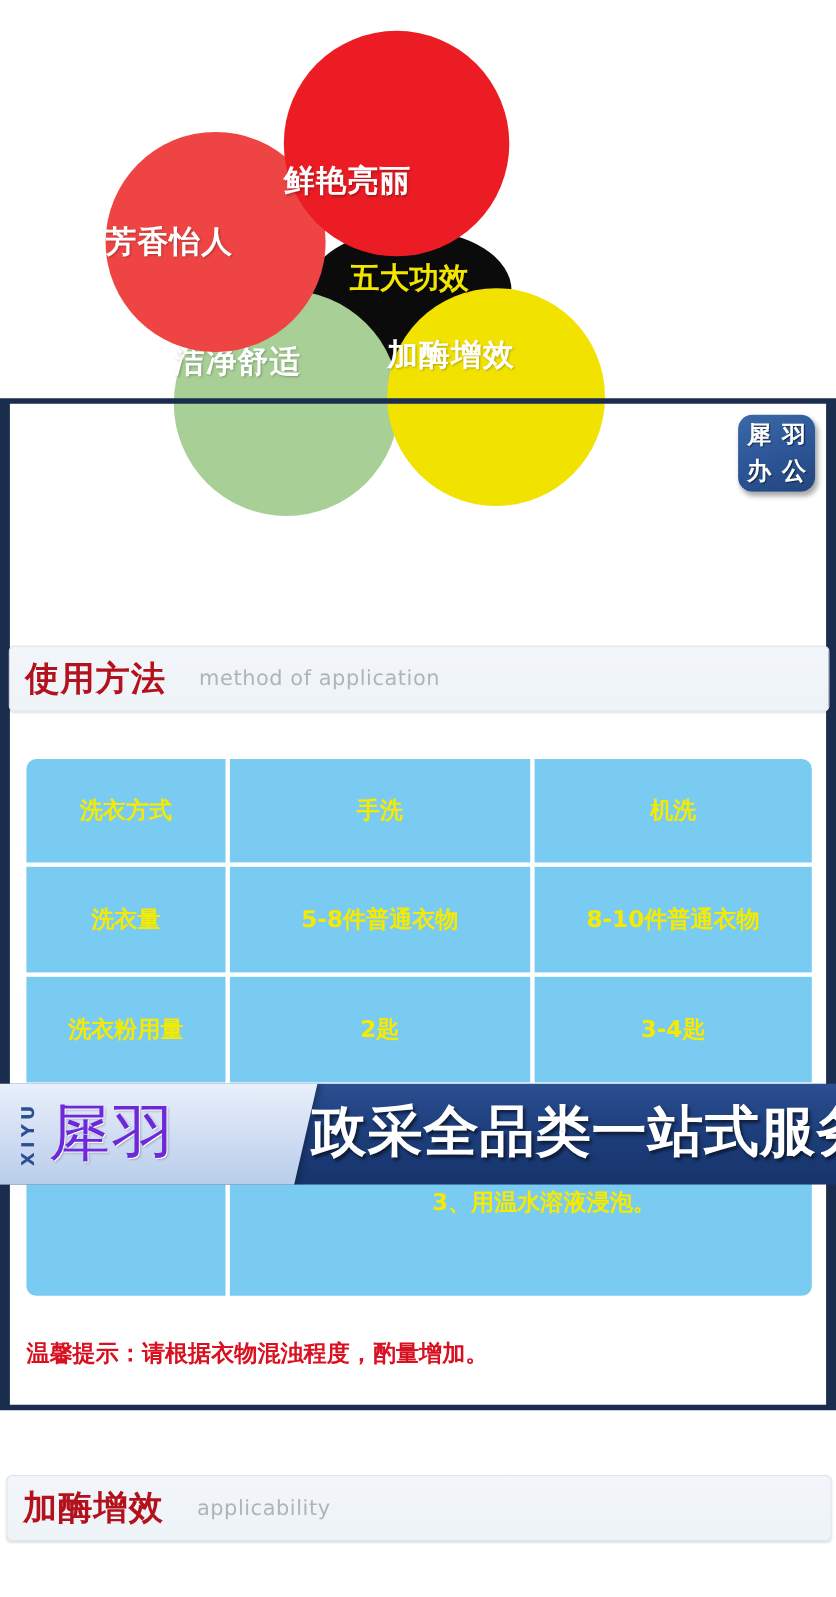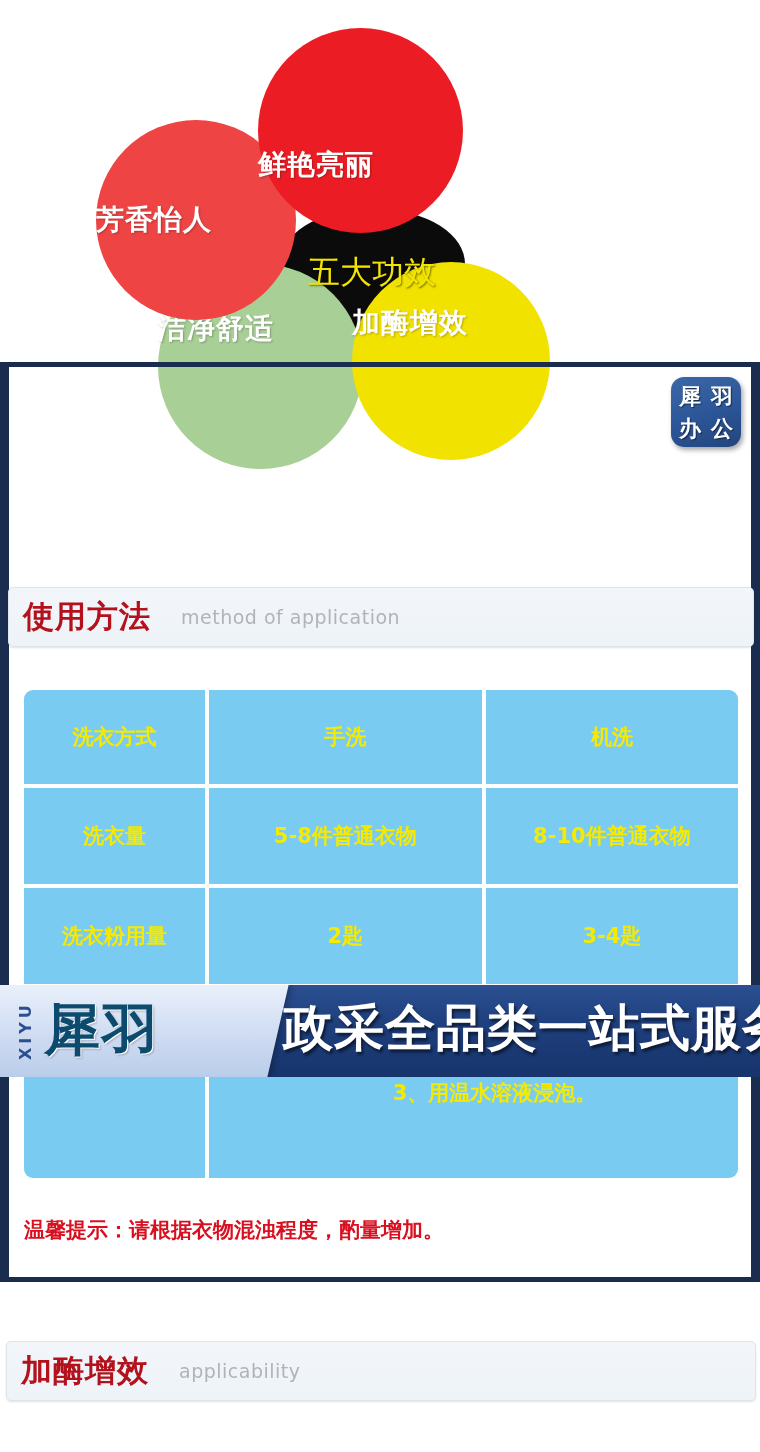--- a/index.html
+++ b/index.html
@@ -13,23 +13,23 @@
 
   
   .hero{position:absolute;left:0;top:0;width:760px;height:365px;background:#fff;z-index:5;}
   .circle{
     position:absolute;border-radius:50%;
     display:flex;align-items:center;justify-content:flex-start;
     color:#fff;font-weight:bold;letter-spacing:1px;
     text-shadow:1px 1px 2px rgba(0,0,0,.25);
   }
   .center-label{
-    position:absolute;left:292px;top:250px;width:160px;height:46px;
+    position:absolute;left:292px;top:230px;width:160px;height:46px;
     display:flex;align-items:center;justify-content:center;
-    color:#f2e600;font-size:32px;font-weight:normal;z-index:9;
+    color:#f2e600;font-size:27px;font-weight:bold;z-index:9;
     text-shadow:1px 1px 2px rgba(0,0,0,.5);
   }
   .blob-dark{
     position:absolute;left:280px;top:210px;width:185px;height:135px;
     background:#0b0b0b;border-radius:46% 46% 50% 50%/40% 40% 60% 60%;z-index:1;
   }
   .c-red{left:258px;top:28px;width:205px;height:205px;background:#ec1c24;z-index:4;font-size:28px;padding-bottom:0;}
   .c-red span{transform:translateY(34px);}
   .c-blue{left:96px;top:120px;width:200px;height:200px;background:#ef4444;z-index:3;font-size:28px;}
   .c-purple{left:424px;top:124px;width:200px;height:200px;background:#9c6fb4;z-index:3;font-size:28px;}
@@ -123,21 +123,21 @@
     box-shadow:3px 0 6px rgba(0,0,0,.28);
   }
   .banner-xiyu{
     position:absolute;left:13px;top:14px;width:25px;height:64px;
     color:#2b4f91;font-size:16px;font-weight:bold;letter-spacing:4px;
     writing-mode:vertical-rl;transform:rotate(180deg);
     display:flex;align-items:center;justify-content:center;
   }
   .banner-cn{
     position:absolute;left:44px;top:8px;
-    color:#0c4a6e;font-size:56px;font-weight:bold;letter-spacing:2px;
+    color:#6d28d9;font-size:56px;font-weight:normal;letter-spacing:2px;
     font-family:"DejaVu Serif","Liberation Serif",serif;
     text-shadow:1px 1px 0 #fff,2px 2px 2px rgba(0,0,0,.2);
   }
   .banner-slogan{
     position:absolute;left:283px;top:10px;
     color:#ffffff;font-size:50px;font-weight:bold;letter-spacing:1px;
     font-family:"DejaVu Serif","Liberation Serif",serif;
     text-shadow:2px 3px 3px rgba(0,0,0,.55);white-space:nowrap;
   }
 </style>

